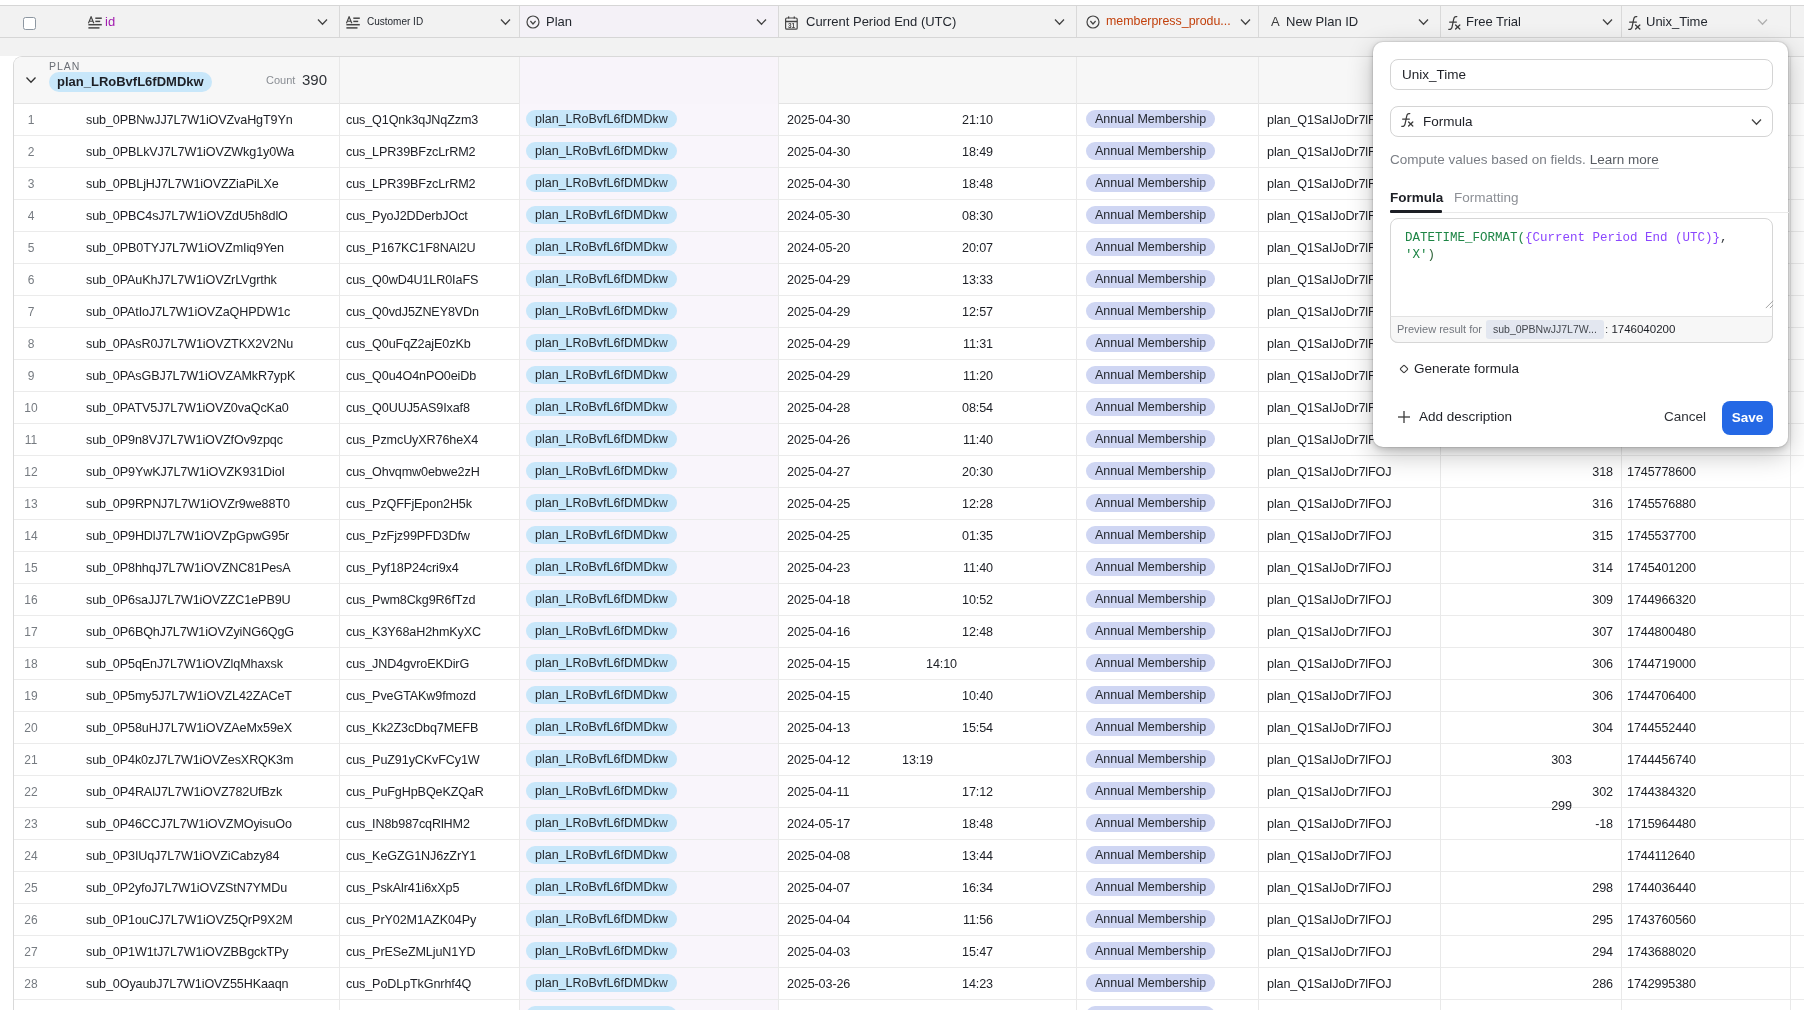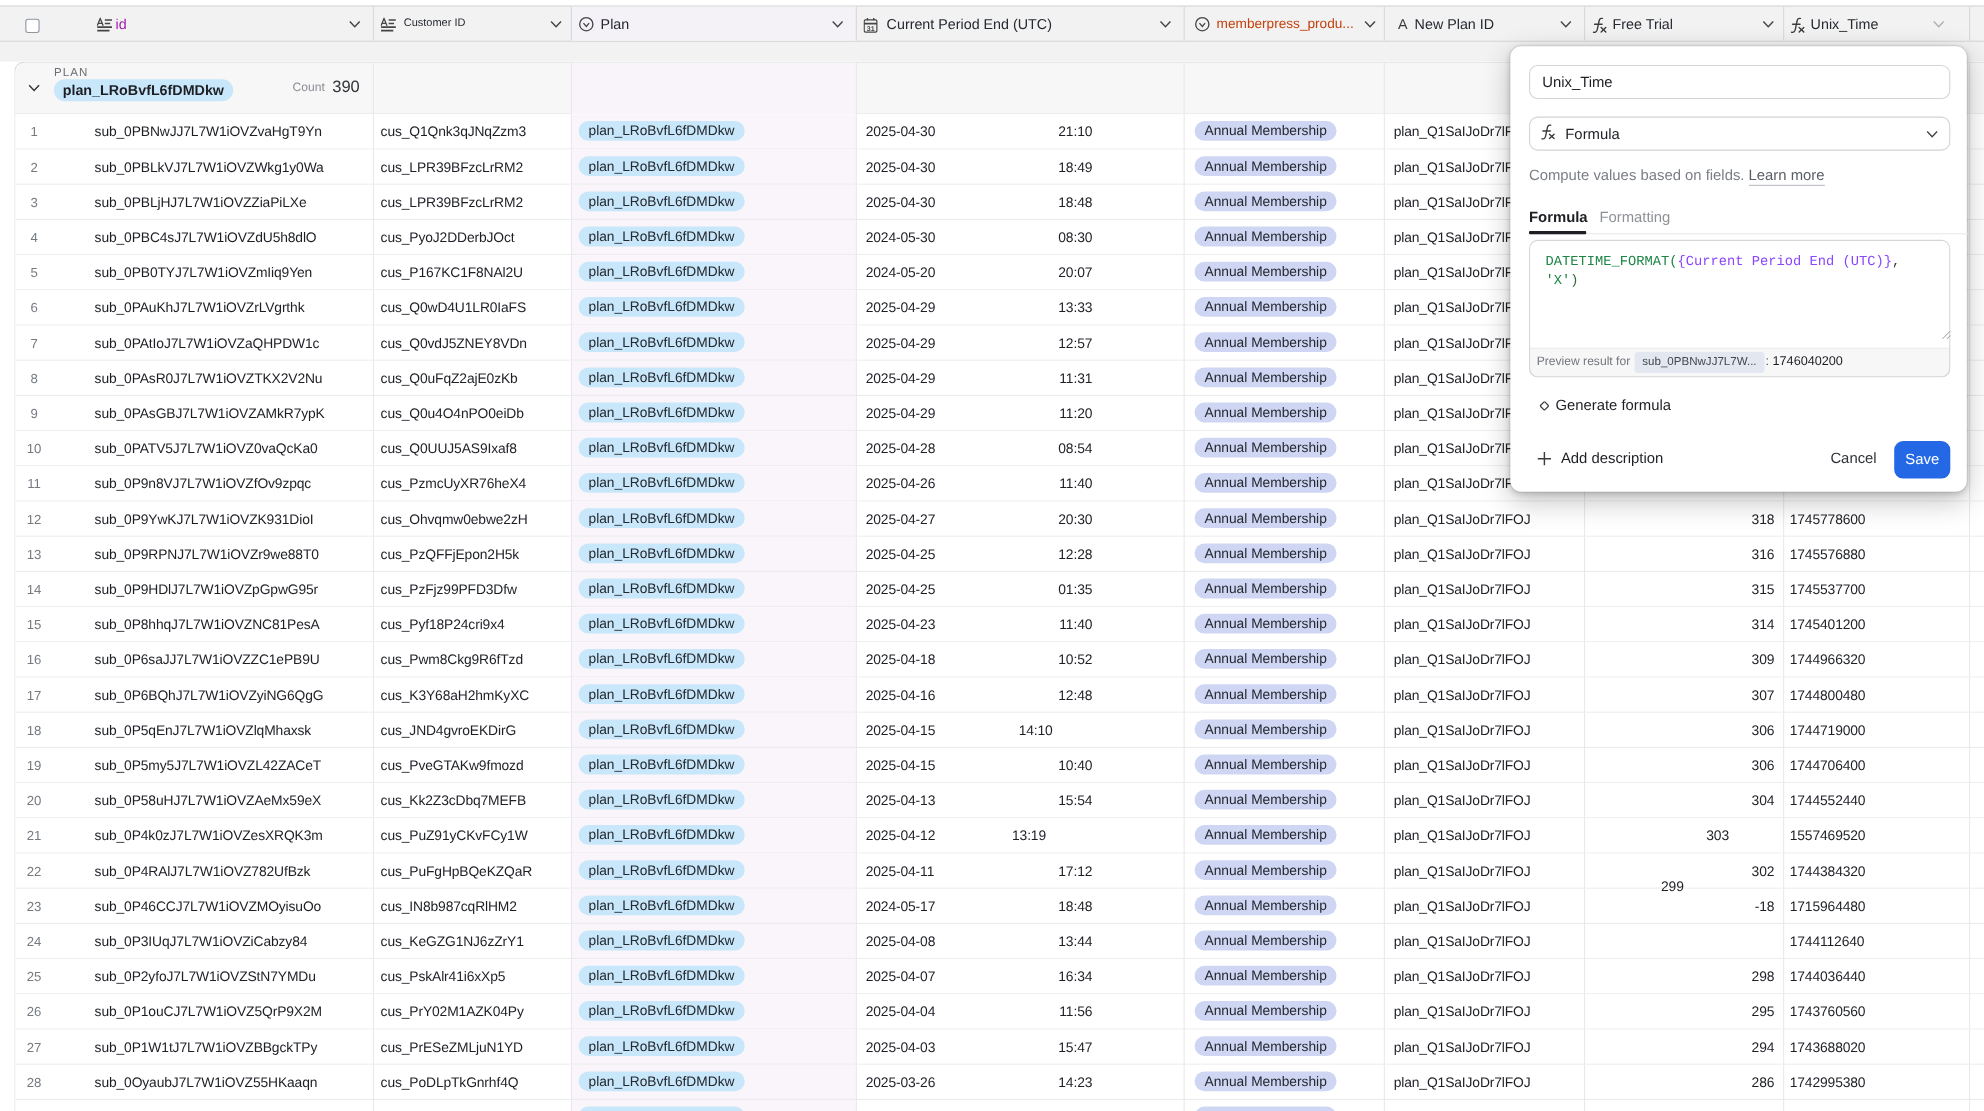--- a/index.html
+++ b/index.html
@@ -438,25 +438,25 @@
       <div class="abs" style="left:1076px;top:744px;width:1px;height:32px;background:#e9e9e9"></div>
       <div class="abs" style="left:1258px;top:744px;width:1px;height:32px;background:#e9e9e9"></div>
       <div class="abs" style="left:1440px;top:744px;width:1px;height:32px;background:#e9e9e9"></div>
       <div class="abs" style="left:1621px;top:744px;width:1px;height:32px;background:#e9e9e9"></div>
       <div class="abs" style="left:1790px;top:744px;width:1px;height:32px;background:#e9e9e9"></div>
       <div class="abs" style="left:13px;top:744px;width:36px;height:32px;line-height:32px;text-align:center;font-size:12px;color:#767b81">21</div>
       <div class="cell-t" style="left:86px;top:744px;line-height:32px">sub_0P4k0zJ7L7W1iOVZesXRQK3m</div>
       <div class="cell-t" style="left:346px;top:744px;line-height:32px">cus_PuZ91yCKvFCy1W</div>
       <div class="pill" style="left:526px;top:750px;background:#c8e7fa">plan_LRoBvfL6fDMDkw</div>
       <div class="cell-t" style="left:787px;top:744px;line-height:32px">2025-04-12</div>
-      <div class="cell-t" style="left:920px;top:744px;width:93px;line-height:32px;text-align:left">13:19</div>
+      <div class="cell-t" style="left:871px;top:744px;width:93px;line-height:32px;text-align:center">13:19</div>
       <div class="pill" style="left:1086px;top:750px;background:#cfd6f3">Annual Membership</div>
       <div class="cell-t" style="left:1267px;top:744px;line-height:32px">plan_Q1SaIJoDr7lFOJ</div>
       <div class="cell-t" style="left:1510px;top:744px;width:103px;line-height:32px;text-align:center">303</div>
-      <div class="cell-t" style="left:1627px;top:744px;line-height:32px">1557469520</div>
+      <div class="cell-t" style="left:1627px;top:744px;line-height:32px">1744456740</div>
       <div class="abs" style="left:14px;top:776px;width:1790px;height:32px;background:#fff;border-bottom:1px solid #ebebeb"></div>
       <div class="abs" style="left:519px;top:776px;width:259px;height:32px;background:#f9f5fb;border-bottom:1px solid #ebebeb"></div>
       <div class="abs" style="left:339px;top:776px;width:1px;height:32px;background:#e9e9e9"></div>
       <div class="abs" style="left:519px;top:776px;width:1px;height:32px;background:#e9e9e9"></div>
       <div class="abs" style="left:778px;top:776px;width:1px;height:32px;background:#e9e9e9"></div>
       <div class="abs" style="left:1076px;top:776px;width:1px;height:32px;background:#e9e9e9"></div>
       <div class="abs" style="left:1258px;top:776px;width:1px;height:32px;background:#e9e9e9"></div>
       <div class="abs" style="left:1440px;top:776px;width:1px;height:32px;background:#e9e9e9"></div>
       <div class="abs" style="left:1621px;top:776px;width:1px;height:32px;background:#e9e9e9"></div>
       <div class="abs" style="left:1790px;top:776px;width:1px;height:32px;background:#e9e9e9"></div>
@@ -501,21 +501,21 @@
       <div class="abs" style="left:1621px;top:840px;width:1px;height:32px;background:#e9e9e9"></div>
       <div class="abs" style="left:1790px;top:840px;width:1px;height:32px;background:#e9e9e9"></div>
       <div class="abs" style="left:13px;top:840px;width:36px;height:32px;line-height:32px;text-align:center;font-size:12px;color:#767b81">24</div>
       <div class="cell-t" style="left:86px;top:840px;line-height:32px">sub_0P3IUqJ7L7W1iOVZiCabzy84</div>
       <div class="cell-t" style="left:346px;top:840px;line-height:32px">cus_KeGZG1NJ6zZrY1</div>
       <div class="pill" style="left:526px;top:846px;background:#c8e7fa">plan_LRoBvfL6fDMDkw</div>
       <div class="cell-t" style="left:787px;top:840px;line-height:32px">2025-04-08</div>
       <div class="cell-t" style="left:900px;top:840px;width:93px;line-height:32px;text-align:right">13:44</div>
       <div class="pill" style="left:1086px;top:846px;background:#cfd6f3">Annual Membership</div>
       <div class="cell-t" style="left:1267px;top:840px;line-height:32px">plan_Q1SaIJoDr7lFOJ</div>
-      <div class="cell-t" style="left:1510px;top:790px;width:103px;line-height:32px;text-align:left">299</div>
+      <div class="cell-t" style="left:1510px;top:790px;width:103px;line-height:32px;text-align:center">299</div>
       <div class="cell-t" style="left:1627px;top:840px;line-height:32px">1744112640</div>
       <div class="abs" style="left:14px;top:872px;width:1790px;height:32px;background:#fff;border-bottom:1px solid #ebebeb"></div>
       <div class="abs" style="left:519px;top:872px;width:259px;height:32px;background:#f9f5fb;border-bottom:1px solid #ebebeb"></div>
       <div class="abs" style="left:339px;top:872px;width:1px;height:32px;background:#e9e9e9"></div>
       <div class="abs" style="left:519px;top:872px;width:1px;height:32px;background:#e9e9e9"></div>
       <div class="abs" style="left:778px;top:872px;width:1px;height:32px;background:#e9e9e9"></div>
       <div class="abs" style="left:1076px;top:872px;width:1px;height:32px;background:#e9e9e9"></div>
       <div class="abs" style="left:1258px;top:872px;width:1px;height:32px;background:#e9e9e9"></div>
       <div class="abs" style="left:1440px;top:872px;width:1px;height:32px;background:#e9e9e9"></div>
       <div class="abs" style="left:1621px;top:872px;width:1px;height:32px;background:#e9e9e9"></div>
@@ -730,14 +730,14 @@
       <svg class="abs" style="left:26px;top:322px" width="10" height="10" viewBox="0 0 10 10" fill="none">
         <rect x="2.2" y="2.2" width="5.6" height="5.6" rx="0.8" transform="rotate(45 5 5)" stroke="#3c3c3c" stroke-width="1.1"></rect>
       </svg>
       <div class="abs" style="left:41px;top:319px;font-size:13.5px;color:#1d1f25">Generate formula</div>
       <svg class="abs" style="left:24px;top:368px" width="14" height="14" viewBox="0 0 14 14">
         <line x1="7" y1="1" x2="7" y2="13" stroke="#3c3c3c" stroke-width="1.3"></line>
         <line x1="1" y1="7" x2="13" y2="7" stroke="#3c3c3c" stroke-width="1.3"></line>
       </svg>
       <div class="abs" style="left:46px;top:361px;height:28px;line-height:28px;font-size:13.5px;color:#1d1f25">Add description</div>
       <div class="abs" style="left:291px;top:361px;height:28px;line-height:28px;font-size:13.5px;color:#2f3237">Cancel</div>
-      <div class="abs" style="left:349px;top:359px;width:51px;height:34px;background:#2468e5;border-radius:8px;text-align:center;line-height:34px;font-size:13.5px;font-weight:normal;color:#fff">Save</div>
+      <div class="abs" style="left:349px;top:359px;width:51px;height:34px;background:#2468e5;border-radius:8px;text-align:center;line-height:34px;font-size:13.5px;font-weight:bold;color:#fff">Save</div>
     </div>
 </div>
 </body></html>

